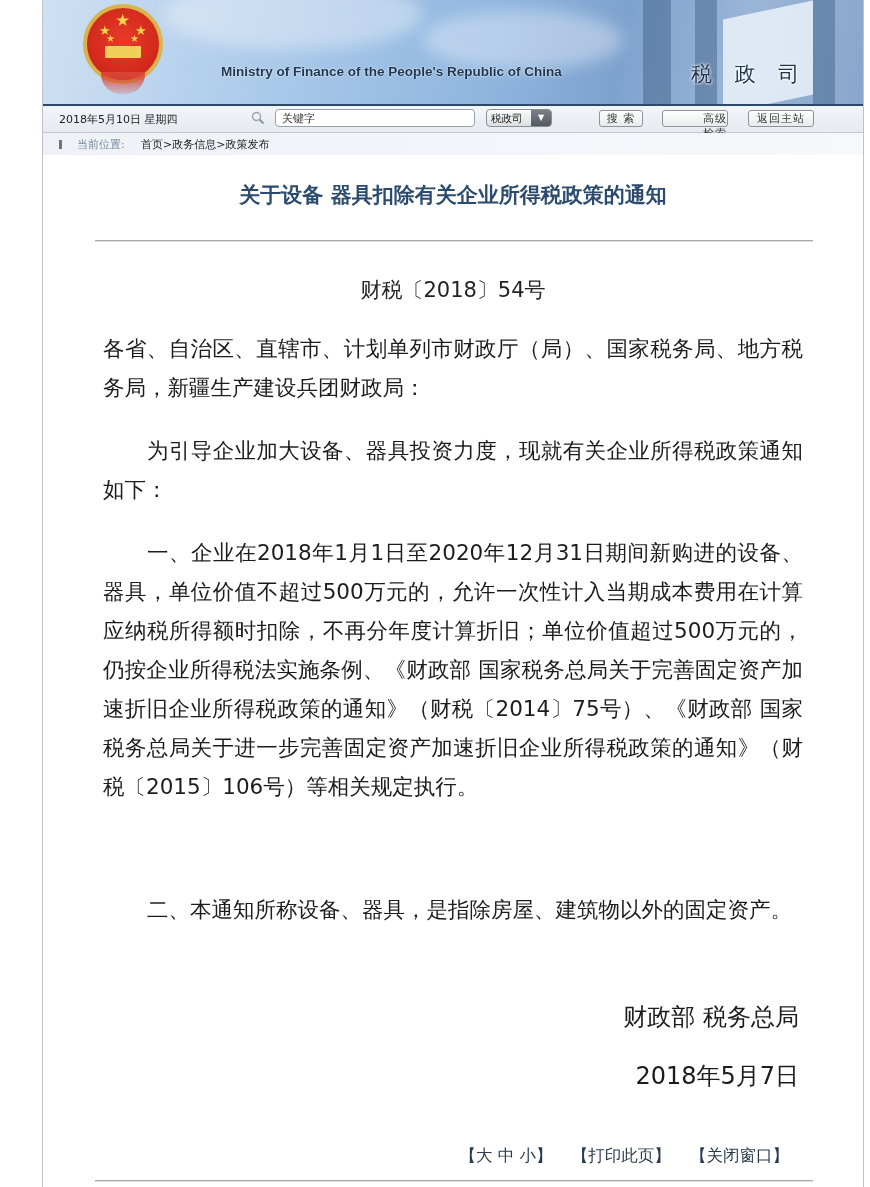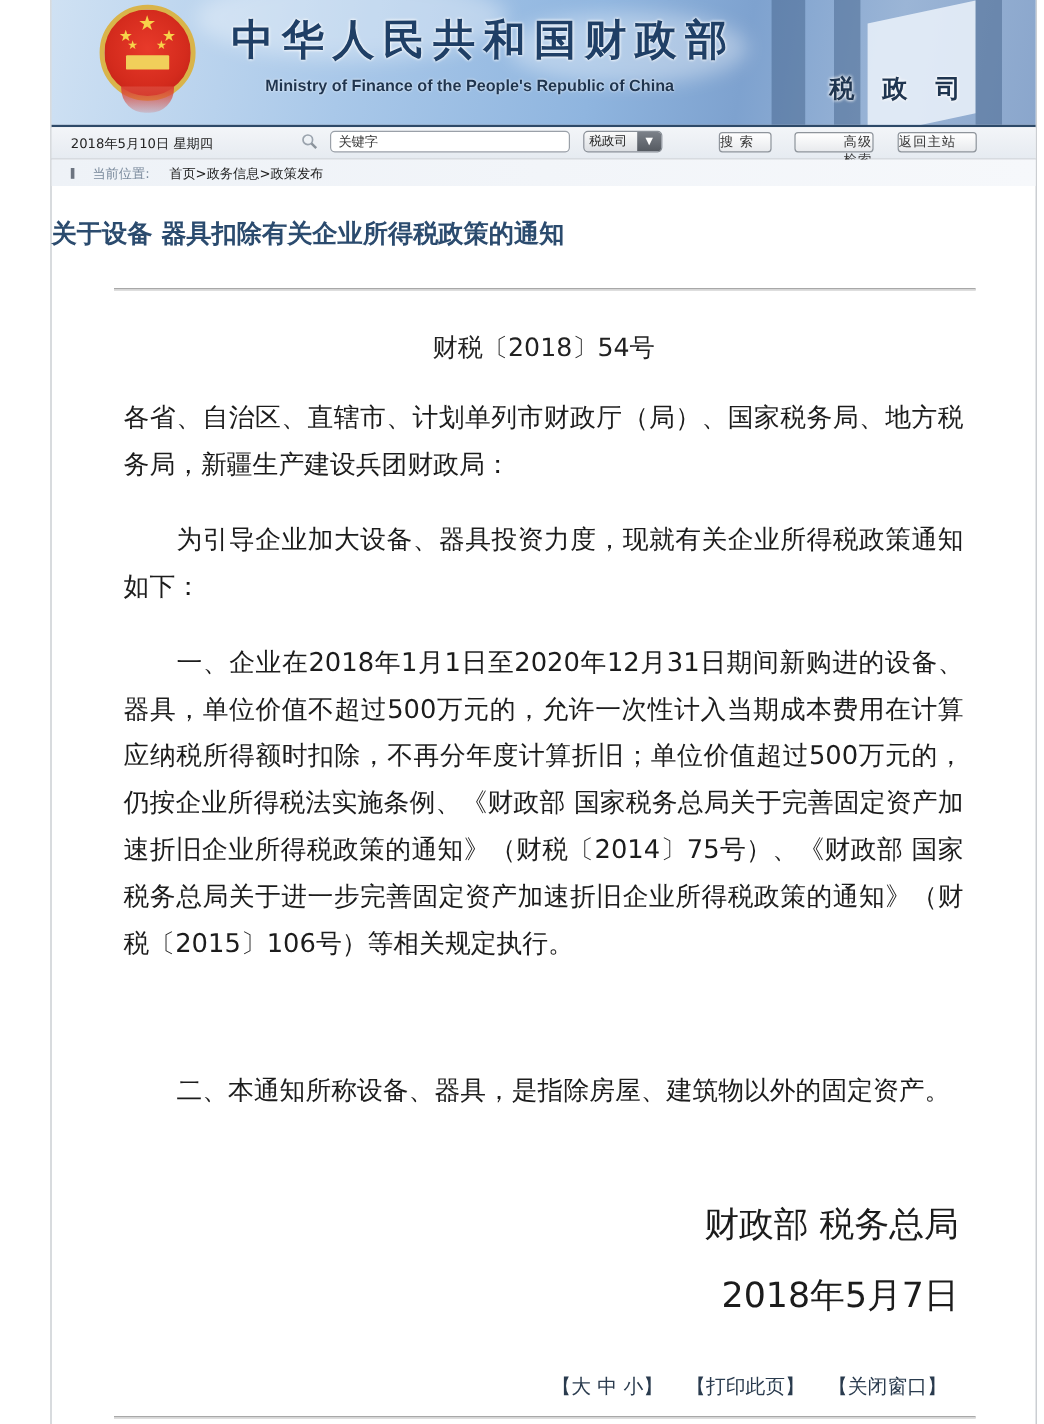--- a/index.html
+++ b/index.html
@@ -20,50 +20,50 @@
     background: radial-gradient(circle at 50% 45%, #e83a2a 0%, #d42b1d 60%, #b71e14 100%);
     border:4px solid #d9b44a; box-sizing:border-box; }
   .emblem .star { position:absolute; color:#f7d34a; font-size:13px; line-height:1; }
   .emblem .gate { position:absolute; left:24px; top:44px; width:36px; height:12px; background:#f1cf5a; border-radius:1px; }
   .emblem .base { position:absolute; left:20px; top:70px; width:44px; height:22px; border-radius:0 0 20px 20px;
     background: linear-gradient(#d94436, rgba(220,80,70,0.2)); }
   .cn-title { position:absolute; left:150px; top:10px; font-size:35px; font-weight:bold; letter-spacing:7px; color:#1f3f66;
     text-shadow: 0 0 3px #ffffff, 0 0 2px #ffffff; white-space:nowrap; }
   .en-title { position:absolute; left:178px; top:64px; font-size:13.5px; font-weight:bold; color:#1f3550;
     text-shadow: 0 0 2px #ffffff; white-space:nowrap; font-family:"Liberation Sans",sans-serif; }
-  .dept { position:absolute; left:648px; top:60px; font-size:21px; font-weight:bold; letter-spacing:8px; color:#1f3550;
+  .dept { position:absolute; left:648px; top:60px; font-size:21px; font-weight:normal; letter-spacing:8px; color:#1f3550;
     text-shadow:0 0 3px #ffffff, 0 0 3px #ffffff; }
 
   
   .searchbar { position:absolute; left:0; top:106px; width:820px; height:26px;
     background:linear-gradient(#f3f5f8,#e6ebf1); border-bottom:1px solid #c4c9d0; }
   .date { position:absolute; left:16px; top:6px; font-size:11px; color:#222; }
   .search-icon { position:absolute; left:208px; top:5px; width:14px; height:14px; }
   .kw-input { position:absolute; left:232px; top:3px; width:200px; height:18px; border:1px solid #9aa0a8; border-radius:4px;
     background:#fff; font-size:11px; padding:0 13px 0 6px; box-sizing:border-box; line-height:16px; color:#333; font-family:inherit; }
   .scope-select { position:absolute; left:443px; top:3px; width:66px; height:18px; border:1px solid #8a9098; border-radius:4px;
     background:linear-gradient(#fafafa,#dcdfe3); box-sizing:border-box; font-size:10.5px; line-height:16px; padding-left:4px; overflow:hidden; }
   .scope-select .arrow { position:absolute; right:0; top:0; width:20px; height:16px; background:linear-gradient(#7b8088,#555a61);
     color:#fff; font-size:8px; text-align:center; line-height:16px; }
   .btn { position:absolute; top:4px; height:17px; border:1px solid #8e949b; border-radius:3px; background:linear-gradient(#ffffff,#e8eaed);
-    font-size:11px; line-height:15px; text-align:left; box-sizing:border-box; color:#333; letter-spacing:1px; }
+    font-size:11px; line-height:15px; text-align:center; box-sizing:border-box; color:#333; letter-spacing:1px; }
 
   
   .crumbbar { position:absolute; left:0; top:133px; width:820px; height:22px; background:linear-gradient(90deg,#eef2f7,#f6f8fb);text-align:center; }
   .crumb-mark { position:absolute; left:16px; top:7px; width:3px; height:9px; background:#6c7480; }
   .crumb-label { position:absolute; left:34px; top:4px; font-size:11px; color:#7a8a9c; }
   .crumb-path { position:absolute; left:98px; top:4px; font-size:11px; color:#222; }
 
   
-  .art-title { position:absolute; left:0; top:181px; width:820px; text-align:left; font-size:21px; font-weight:bold; color:#2b4b6e; }
+  .art-title { position:absolute; left:0; top:181px; width:820px; text-align:center; font-size:21px; font-weight:bold; color:#2b4b6e; }
   .rule { position:absolute; left:52px; width:718px; height:1px; background:#a8a8a8; border-bottom:1px solid #e2e2e2; }
   .docno { position:absolute; left:0; top:276px; width:820px; text-align:center; font-size:21px; color:#222; }
   .para { position:absolute; left:60px; width:700px; font-size:21.5px; line-height:39px; color:#1c1c1c; text-align:justify; }
   .indent { text-indent:44px; }
-  .right { position:absolute; right:64px; font-size:29px; color:#1c1c1c; }
+  .right { position:absolute; right:64px; font-size:24px; color:#1c1c1c; }
   .tools { position:absolute; right:74px; top:1145px; font-size:16.5px; color:#2a3b4e; white-space:nowrap; }
   .tools span { margin-left:14px; cursor:pointer; }
 </style>
 </head>
 <body>
 
 <div class="page">
 
   <div class="banner">
     <div class="cloud" style="left:120px;top:-20px;width:260px;height:70px;"></div>
@@ -77,21 +77,20 @@
       <div class="ring"></div>
       <span class="star" style="left:34px;top:10px;font-size:17px;">★</span>
       <span class="star" style="left:18px;top:22px;">★</span>
       <span class="star" style="left:54px;top:22px;">★</span>
       <span class="star" style="left:25px;top:32px;font-size:10px;">★</span>
       <span class="star" style="left:49px;top:32px;font-size:10px;">★</span>
       <div class="gate"></div>
       <div class="base"></div>
     </div>
 
-    <div class="cn-title">中华人民共和国财政部</div>
     <div class="en-title">Ministry of Finance of the People's Republic of China</div>
     <div class="dept">税 政 司</div>
   </div>
 
   <div class="searchbar">
     <span class="date">2018年5月10日 星期四</span>
     <svg class="search-icon" viewBox="0 0 14 14">
       <circle cx="5.5" cy="5.5" r="4" fill="#eef2f6" stroke="#9aa3ad" stroke-width="1.4"></circle>
       <line x1="8.5" y1="8.5" x2="12.5" y2="12.5" stroke="#8a929b" stroke-width="2"></line>
     </svg>

